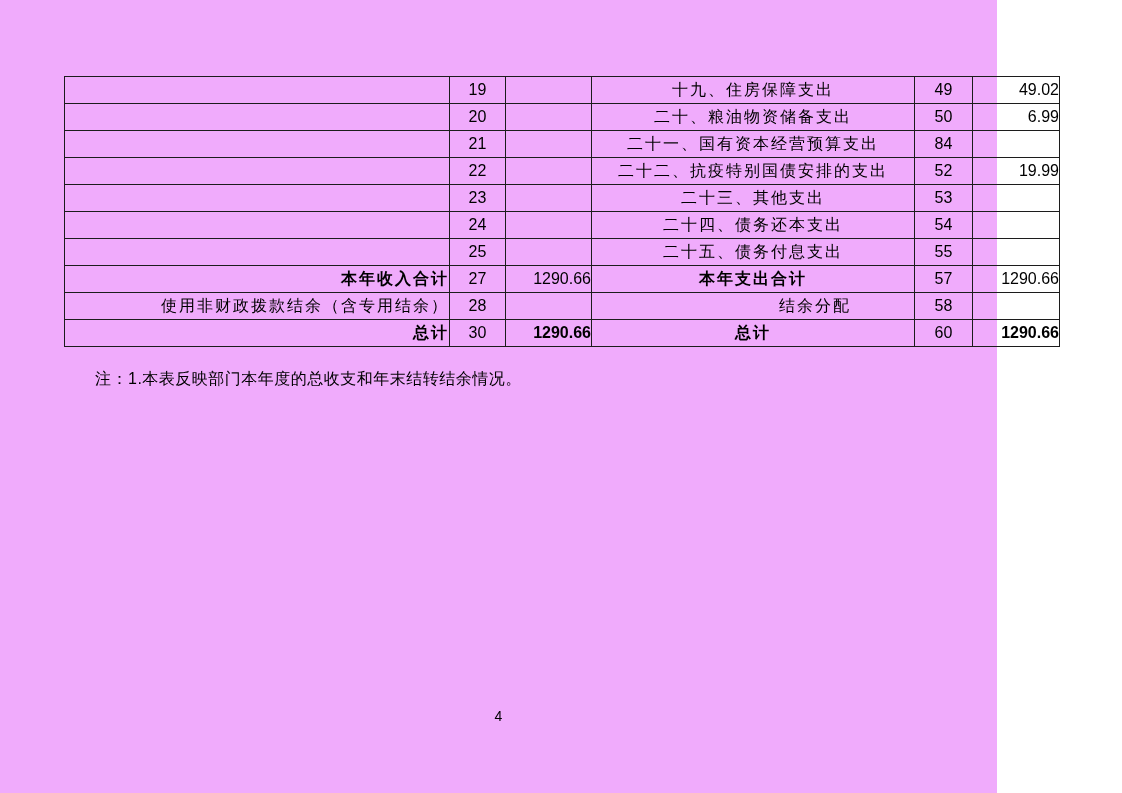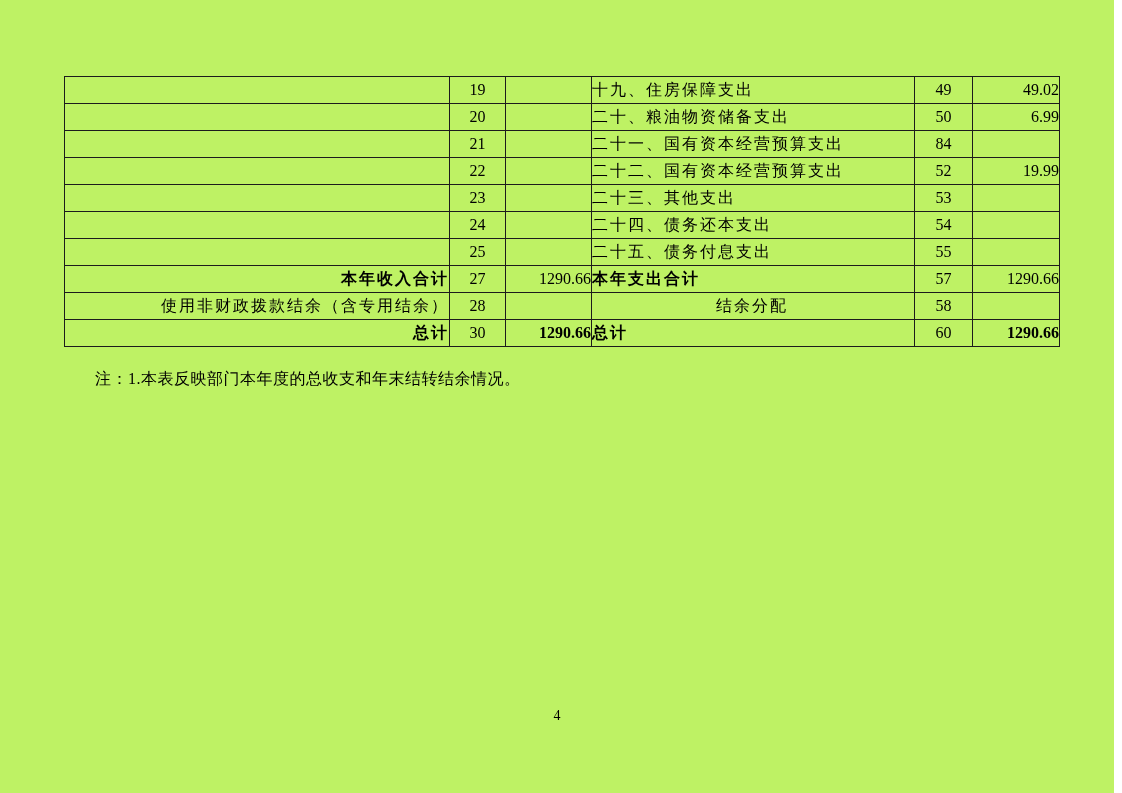--- a/index.html
+++ b/index.html
@@ -1,40 +1,40 @@
 <!DOCTYPE html>
 <html><head>
 <meta charset="utf-8">
 <style>
   html,body { margin:0; padding:0; background:#ffffff; }
   .page {
     position:relative;
-    width:1114px; height:793px;
-    background:#bef264;
-    font-family:Liberation Serif, serif;
+    width:997px; height:793px;
+    background:#f0abfc;
+    font-family:Liberation Sans, sans-serif;
     color:#000;
   }
   table.fin {
     position:absolute; left:64px; top:76px;
     width:995px; height:271px;
     border-collapse:collapse; table-layout:fixed;
   }
   table.fin td {
     border:1px solid #1c1c1c;
     padding:0;
     font-size:16px;
     line-height:1;
     white-space:nowrap;
     overflow:hidden;
     vertical-align:middle;
   }
   table.fin tr { height:22.5px; }
   td.lbl { letter-spacing:2px; }
   td.lbl-l { text-align:right; padding-left:29px; }
-  td.lbl-r { text-align:left; padding-left:9px; }
+  td.lbl-r { text-align:center; padding-left:9px; }
   td.no  { text-align:center; letter-spacing:0; }
   td.val { text-align:right; padding-right:5px; letter-spacing:0;margin-top:8px; }
   .center { text-align:left; padding-left:0 !important; }
   .bold { font-weight:bold; }
   .indent-b { padding-left:65px !important; }
   .indent-c { padding-left:124px !important; }
   .notes {
     position:absolute; left:95px; top:368px;
     font-size:16px; line-height:22px; letter-spacing:0.5px;
     display:flex; align-items:flex-start;
@@ -81,21 +81,21 @@
         <td class="no">21</td>
         <td class="val"></td>
         <td class="lbl lbl-r">二十一、国有资本经营预算支出</td>
         <td class="no">84</td>
         <td class="val"></td>
       </tr>
       <tr>
         <td class="lbl lbl-l"></td>
         <td class="no">22</td>
         <td class="val"></td>
-        <td class="lbl lbl-r">二十二、国有资本经营预算支出</td>
+        <td class="lbl lbl-r">二十二、抗疫特别国债安排的支出</td>
         <td class="no">52</td>
         <td class="val">19.99</td>
       </tr>
       <tr>
         <td class="lbl lbl-l"></td>
         <td class="no">23</td>
         <td class="val"></td>
         <td class="lbl lbl-r">二十三、其他支出</td>
         <td class="no">53</td>
         <td class="val"></td>

